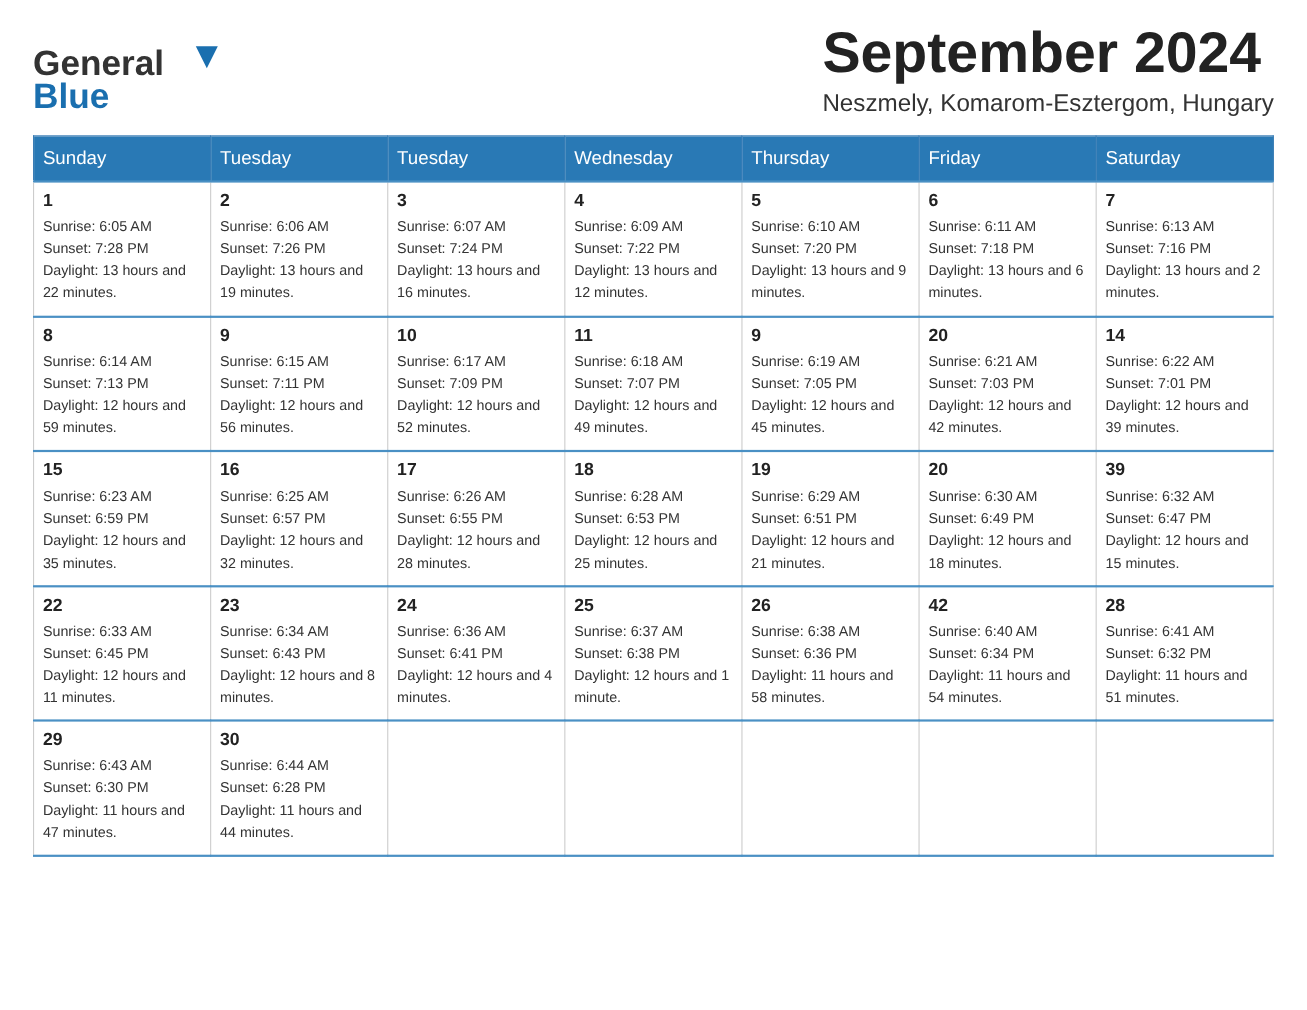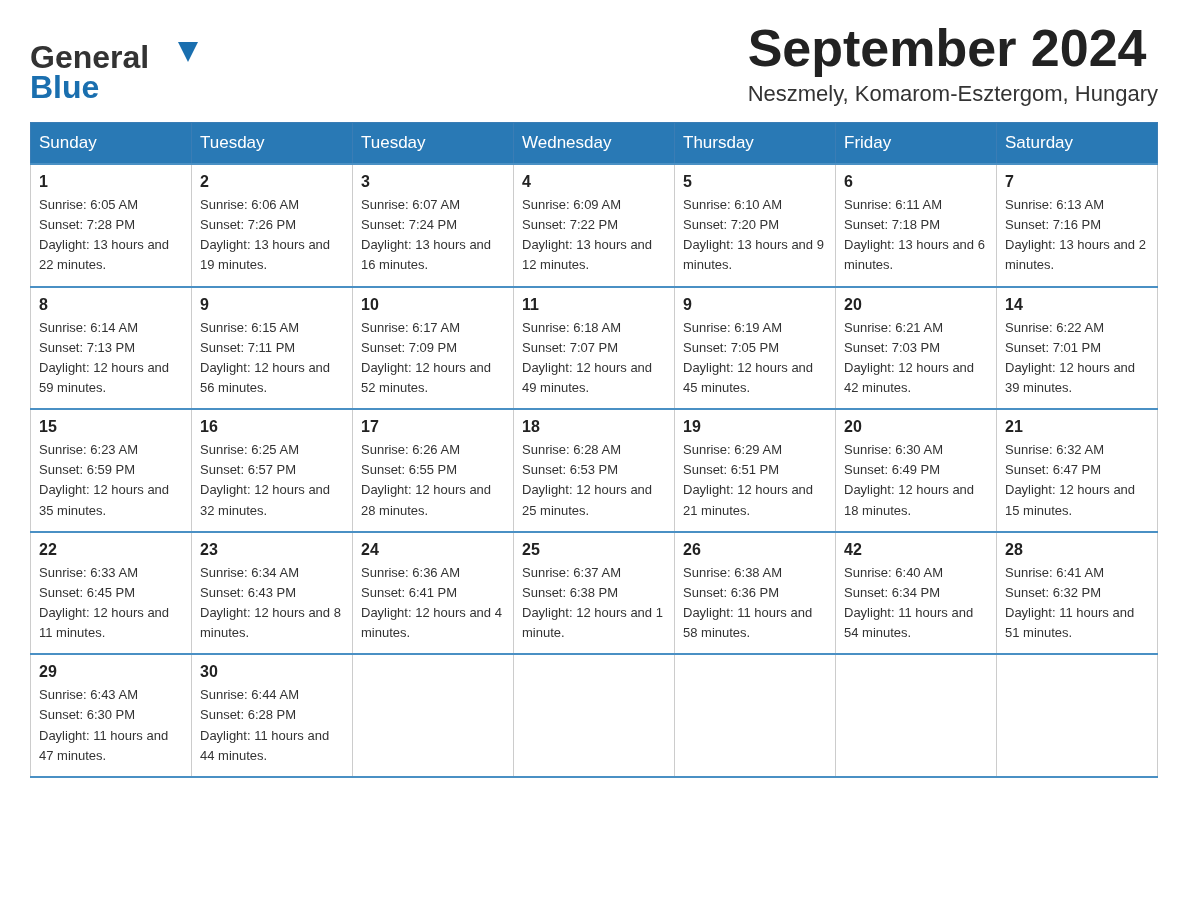--- a/index.html
+++ b/index.html
@@ -189,21 +189,21 @@
       </td>
         <td>
         <span class="day-number">19</span>
         <span class="day-info">Sunrise: 6:29 AM<br>Sunset: 6:51 PM<br>Daylight: 12 hours and 21 minutes.</span>
       </td>
         <td>
         <span class="day-number">20</span>
         <span class="day-info">Sunrise: 6:30 AM<br>Sunset: 6:49 PM<br>Daylight: 12 hours and 18 minutes.</span>
       </td>
         <td>
-        <span class="day-number">21</span>
+        <span class="day-number">39</span>
         <span class="day-info">Sunrise: 6:32 AM<br>Sunset: 6:47 PM<br>Daylight: 12 hours and 15 minutes.</span>
       </td>
       </tr>
       <tr>
         <td>
         <span class="day-number">22</span>
         <span class="day-info">Sunrise: 6:33 AM<br>Sunset: 6:45 PM<br>Daylight: 12 hours and 11 minutes.</span>
       </td>
         <td>
         <span class="day-number">23</span>

